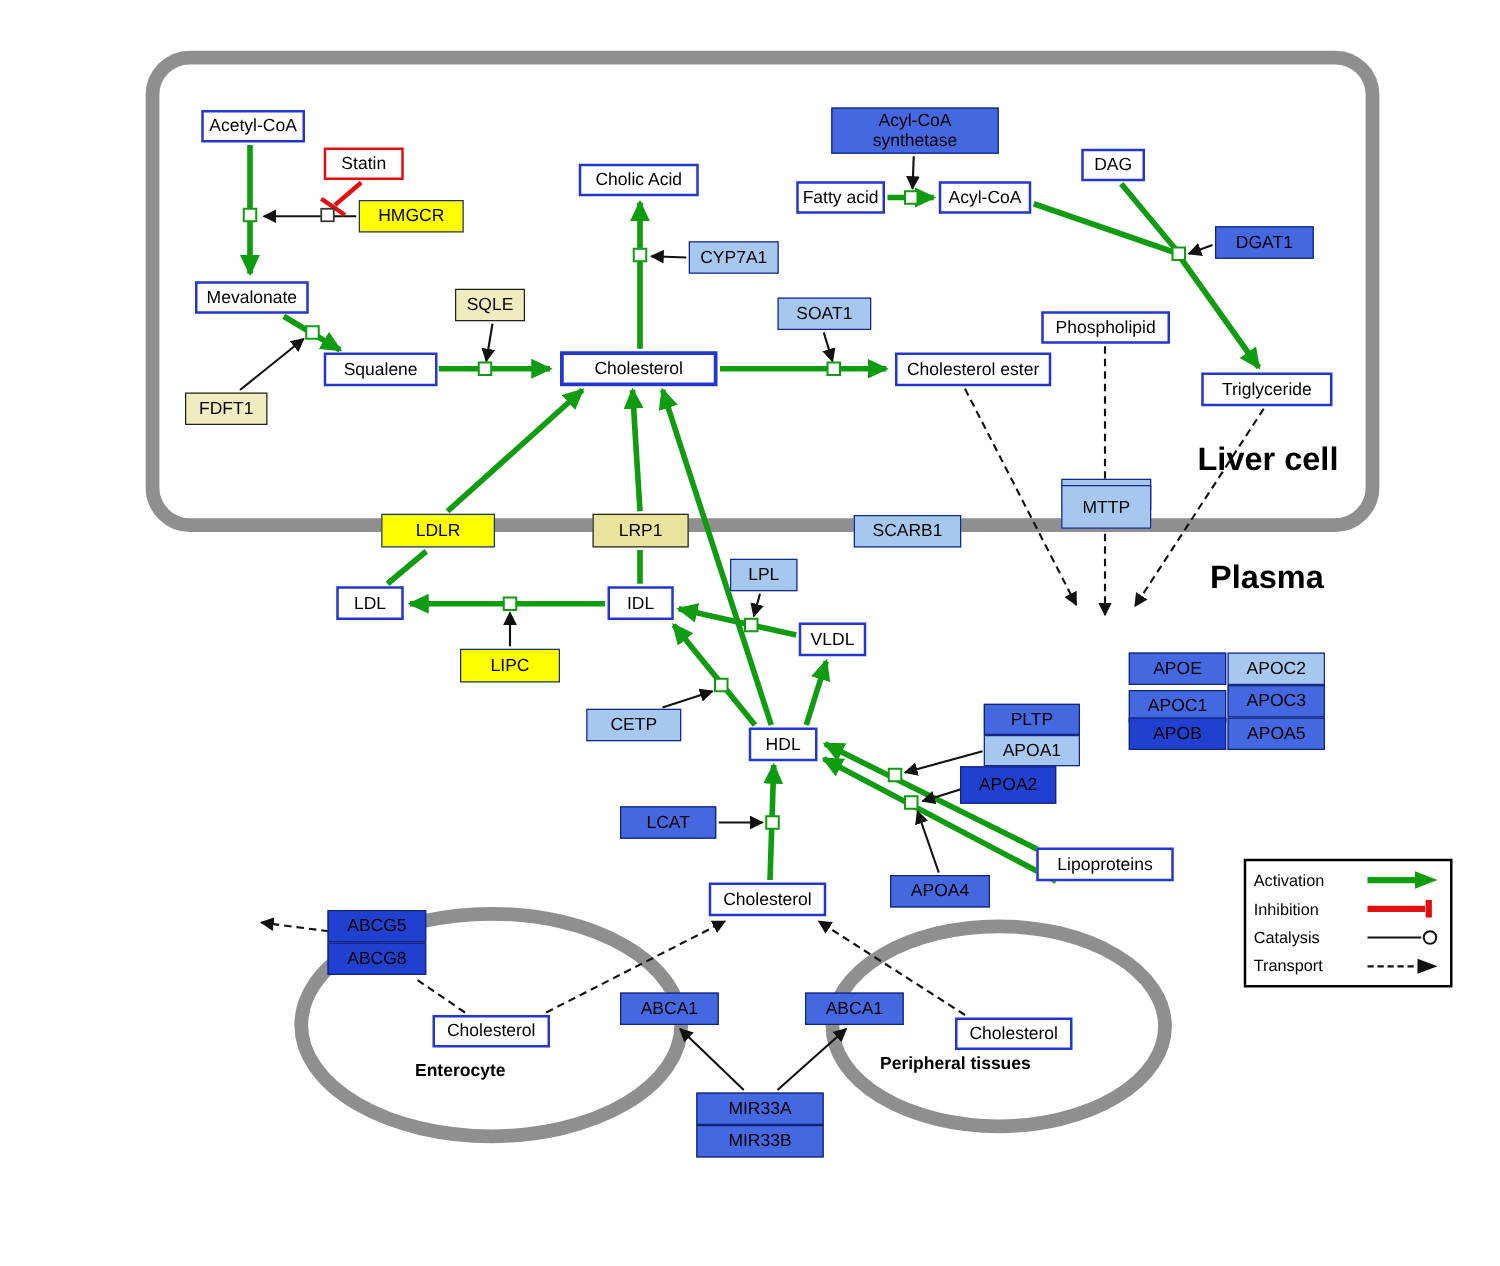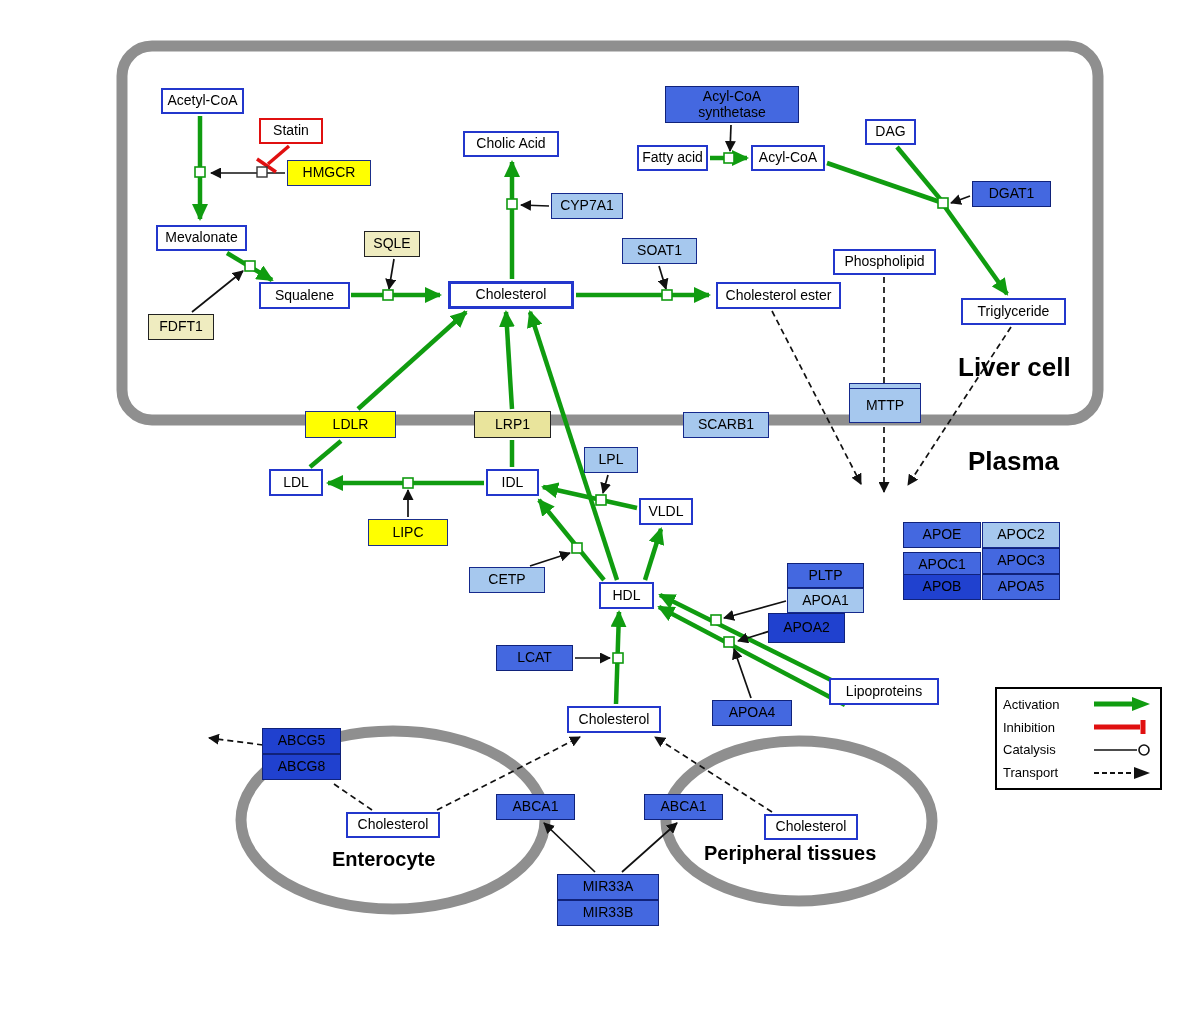--- a/index.html
+++ b/index.html
@@ -11,21 +11,21 @@
   .metabolite.thick{border-width:3px;}
   .statin{border:2.5px solid #e01010;background:#fff;}
   .yellow{background:#ffff00;border:1.5px solid #1b2f8a;}
   .paleyellow{background:#efecc0;border:1.5px solid #222;}
   .paleyellow2{background:#e9e49c;border:1.5px solid #222;}
   .lightblue{background:#a6c8ee;border:1.5px solid #15298c;}
   .blue{background:#4468e0;border:1.5px solid #10227a;}
   .darkblue{background:#2041cf;border:1.5px solid #10227a;}
   .region-label{position:absolute;font-weight:bold;color:#000000;}
   .rl-big{font-size:26px;}
-  .rl-mid{font-size:20px;}
+  .rl-mid{font-size:14px;}
   .legend{position:absolute;left:995px;top:687px;width:167px;height:103px;background:#fff;
           border:2px solid #000;box-sizing:border-box;display:flex;flex-direction:column;justify-content:space-around;padding:4px 6px;}
   .lrow{display:flex;align-items:center;justify-content:space-between;height:22px;}
   .lrow span{font-size:13px;color:#000;}
 </style>
 </head>
 <body>
 
 <svg id="edges" viewBox="0 0 1200 1013">
   <defs>

